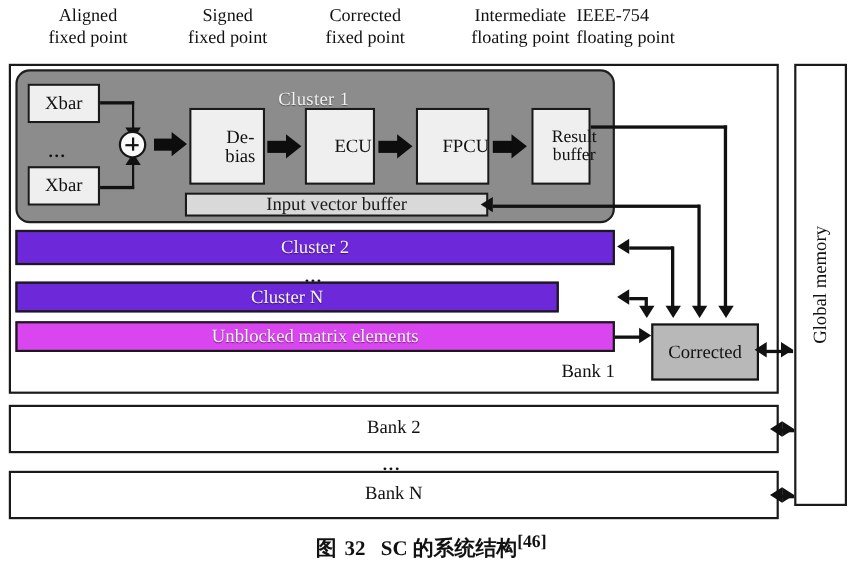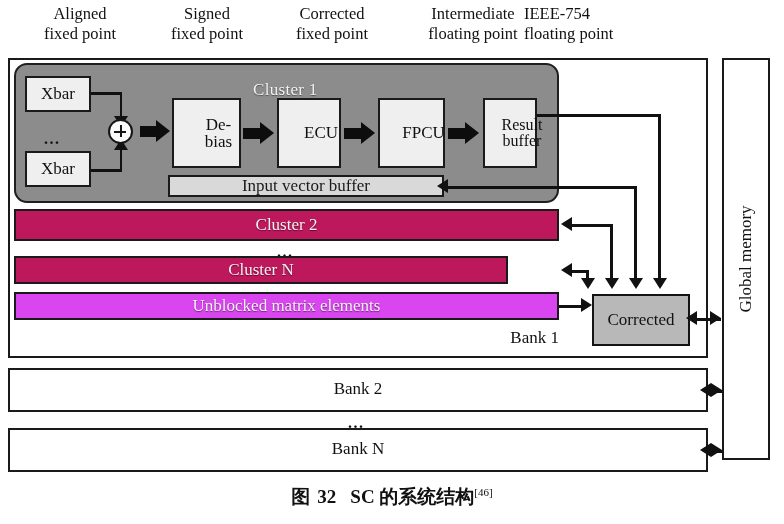--- a/index.html
+++ b/index.html
@@ -65,21 +65,21 @@
     border-top:11px solid transparent;border-bottom:11px solid transparent;
     border-left:14px solid #0d0d0d;
   }
 
   
   .cbar{
     position:absolute;border:2.5px solid #1a1a1a;box-sizing:border-box;
     display:flex;align-items:center;justify-content:center;
     font-size:17px;color:#f4f4f4;text-shadow:0 1px 1px rgba(0,0,0,.5);
   }
-  .cbar.dark{background:#be185d;}
+  .cbar.dark{background:#6d28d9;}
   .cbar.mid{background:#d946ef;}
 
   .ivbuf{
     position:absolute;background:#d9d9d9;border:2.5px solid #1a1a1a;
     box-sizing:border-box;display:flex;align-items:center;justify-content:center;
     font-size:17px;color:#1a1a1a;
   }
 
   .banklabel{
     position:absolute;text-align:center;font-size:17px;color:#111;
@@ -110,21 +110,21 @@
   .ah.left{border-top:7px solid transparent;border-bottom:7px solid transparent;border-right:11px solid #111;}
   .ah.right{border-top:7px solid transparent;border-bottom:7px solid transparent;border-left:11px solid #111;}
   .ah.down{border-left:7px solid transparent;border-right:7px solid transparent;border-top:11px solid #111;}
   .ah.up{border-left:7px solid transparent;border-right:7px solid transparent;border-bottom:11px solid #111;}
 
   .caption{
     position:absolute;width:784px;text-align:center;
     font-size:19px;color:#111;font-weight:bold;
     font-family:"Liberation Serif","DejaVu Serif",serif;
   }
-  .caption .sup{font-size:11px;vertical-align:super;font-weight:normal;}
+  .caption .sup{font-size:16px;vertical-align:super;font-weight:bold;}
   .caption .num{font-family:"Liberation Serif",serif;}
 </style>
 </head>
 <body>
 
 <div class="stage">
 
   <div class="col-label" style="left:16px;top:4px;width:128px;">Aligned
 fixed point</div>
   <div class="col-label" style="left:148px;top:4px;width:118px;">Signed

